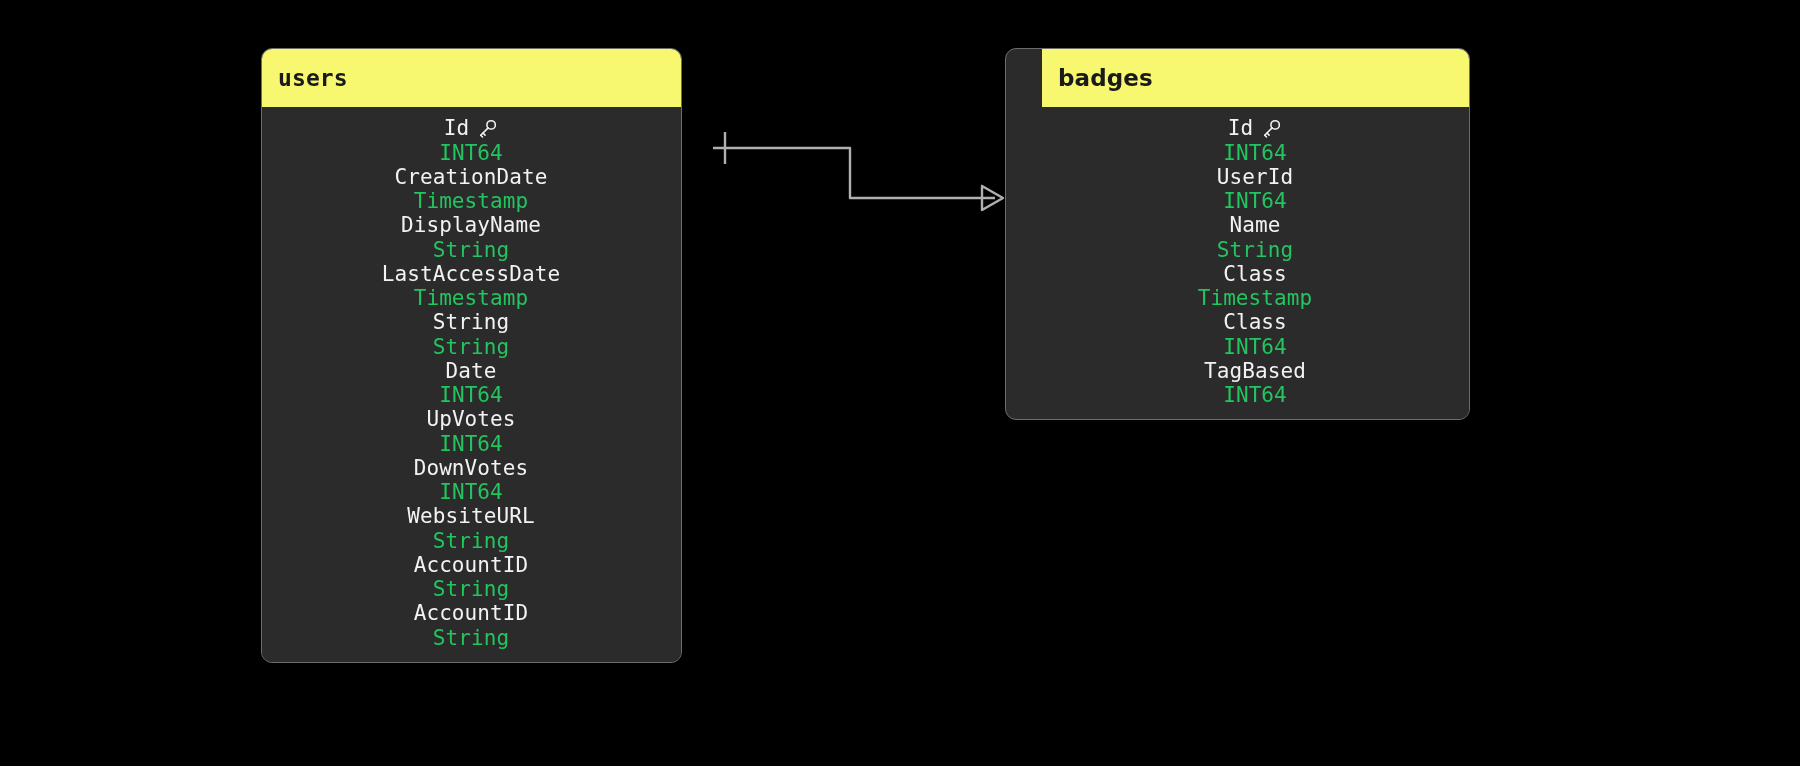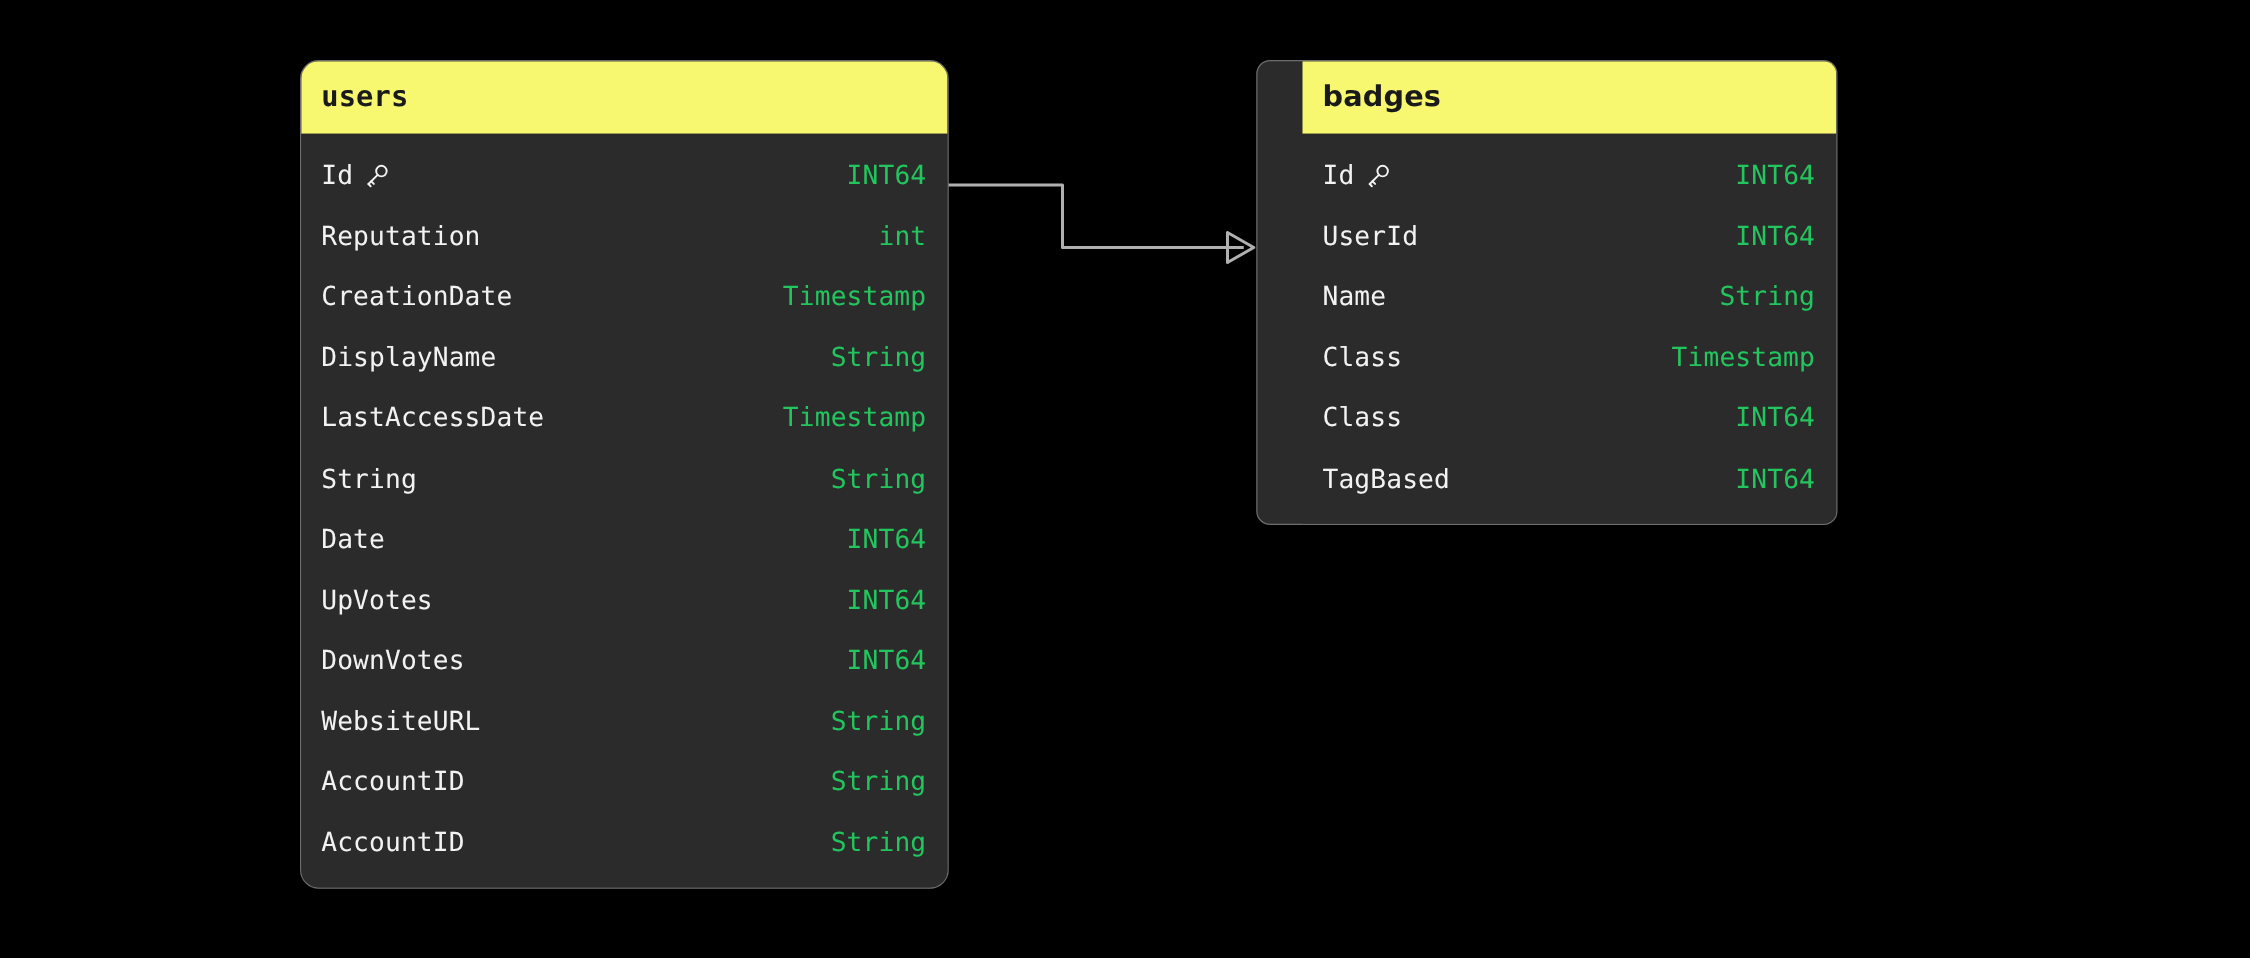--- a/index.html
+++ b/index.html
@@ -60,20 +60,21 @@
     padding: 9px 0 12px 0;
     background: #2b2b2b;
   }
 
   .field-row {
     display: flex;
     align-items: center;
     justify-content: space-between;
     height: 48.5px;
     padding: 0 17px 0 16px;
+    flex-direction: column;
   }
 
   .field-name {
     font-family: "DejaVu Sans Mono", "Liberation Mono", monospace;
     font-size: 21px;
     color: #f2f2f2;
     letter-spacing: 0.1px;
     white-space: nowrap;
     display: flex;
     align-items: center;
@@ -121,47 +122,41 @@
     <g>
       <path d="M 713 148 L 850 148 L 850 198 L 995 198" fill="none" stroke="#b0b0b0" stroke-width="2.4" stroke-linejoin="round" stroke-linecap="butt"></path>
 
       <line x1="725" y1="132" x2="725" y2="164" stroke="#b0b0b0" stroke-width="2.4"></line>
 
       <path d="M 1003 198 L 982 186 M 1003 198 L 982 210 M 982 186 L 982 210" fill="none" stroke="#b0b0b0" stroke-width="2.4" stroke-linejoin="round" stroke-linecap="round"></path>
     </g>
   </svg>
 
   <div id="entity-layer">
-      <div class="entity" style="left: 240px; top: 48px; width: 519px; border-radius: 15px;">
+      <div class="entity" style="left: 261px; top: 48px; width: 421px;">
         <div class="entity-header">
           <span class="entity-title title-mono">users</span>
         </div>
         <div class="entity-body">
           <div class="field-row">
             <span class="field-name">
               <span>Id</span>
   <span class="key-icon">
     <svg width="22" height="22" viewBox="0 0 24 24" fill="none" stroke="#f2f2f2" stroke-width="1.7" stroke-linecap="round" stroke-linejoin="round">
       <circle cx="16.5" cy="7.5" r="4.6"></circle>
       <path d="M13.25 10.75 L5.2 18.8"></path>
       <path d="M7.6 16.4 L9.9 18.7"></path>
       <path d="M5.2 18.8 L7.1 20.7"></path>
     </svg>
   </span>
 </span>
             <span class="field-type">INT64</span>
           </div>
           <div class="field-row">
             <span class="field-name">
-              <span>Reputation</span>
-            </span>
-            <span class="field-type">int</span>
-          </div>
-          <div class="field-row">
-            <span class="field-name">
               <span>CreationDate</span>
             </span>
             <span class="field-type">Timestamp</span>
           </div>
           <div class="field-row">
             <span class="field-name">
               <span>DisplayName</span>
             </span>
             <span class="field-type">String</span>
           </div>

